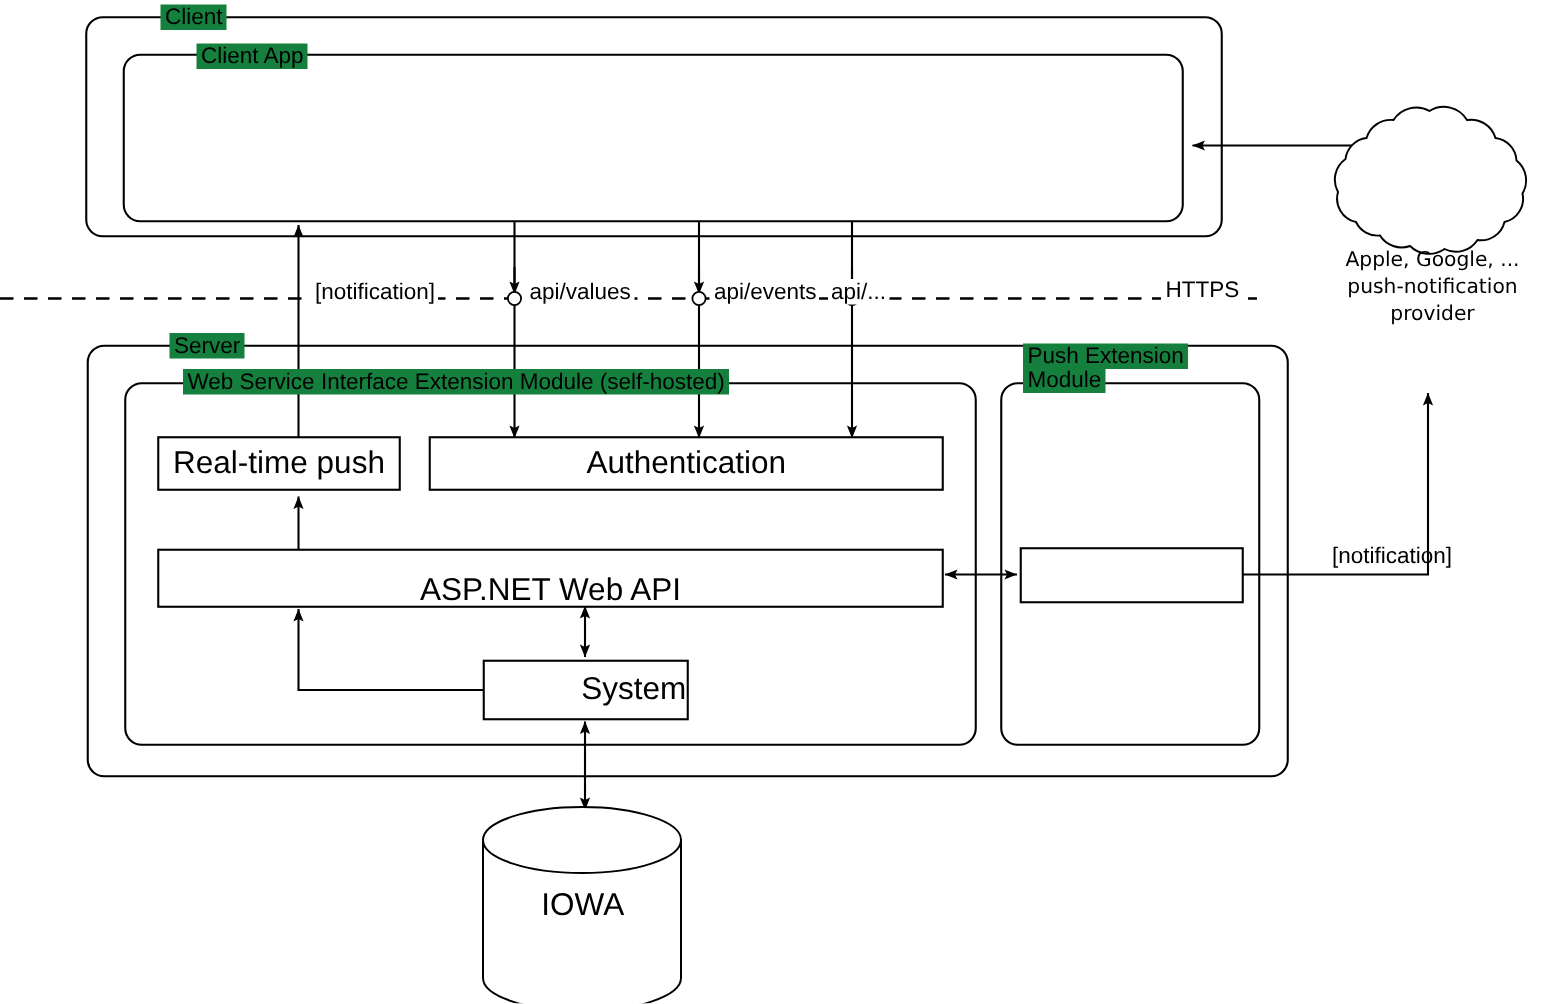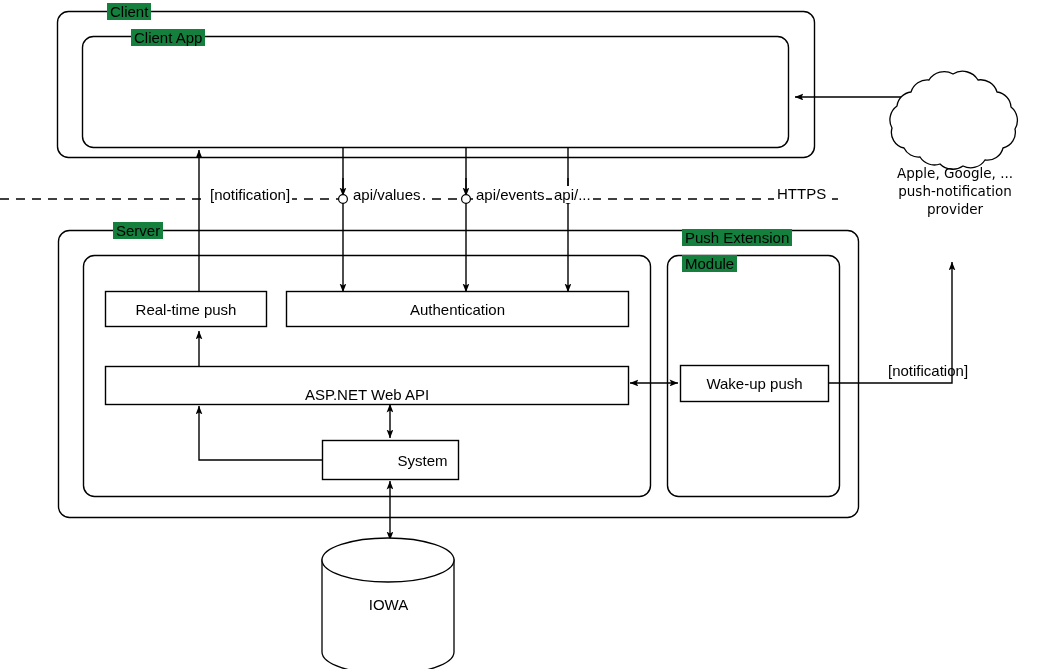--- a/index.html
+++ b/index.html
@@ -37,21 +37,21 @@
     font-size: 13.5px;
     text-align: center;
     line-height: 1.35;
   }
   .boxtext {
     position: absolute;
     display: flex;
     align-items: center;
     justify-content: center;
     font-family: "Liberation Sans", sans-serif;
-    font-size: 15px;
+    font-size: 21px;
     color: #000000;
     pointer-events: none;
   }
 </style>
 </head>
 <body>
 
 <div id="canvas">
 
   <svg width="1041" height="669">
@@ -134,36 +134,36 @@
     <g>
       <path d="M322,560 L322,652 A66,22 0 0 0 454,652 L454,560 Z" fill="#ffffff" stroke="#000000" stroke-width="1.3"></path>
       <ellipse cx="388" cy="560" rx="66" ry="22" fill="#ffffff" stroke="#000000" stroke-width="1.3"></ellipse>
     </g>
   </svg>
 
   <div class="lbl container-title" style="left:107px; top:3px;">Client</div>
   <div class="lbl container-title" style="left:131px; top:29px;">Client App</div>
 
   <div class="lbl container-title" style="left:113px; top:222px;text-align:right;">Server</div>
+  <div class="lbl container-title" style="left:122px; top:246px;">Web Service Interface Extension Module (self-hosted)</div>
 
   <div class="lbl container-title" style="left:682px; top:229px;">Push Extension</div>
-  <div class="lbl container-title" style="left:682px; top:255px;">Module</div>
+  <div class="lbl container-title" style="left:682px; top:245px;">Module</div>
 
   <div class="lbl" style="left:208px; top:186px; background:#ffffff; padding:0 2px;">[notification]</div>
   <div class="lbl" style="left:351px; top:186px; background:#ffffff; padding:0 2px;text-align:right;">api/values</div>
   <div class="lbl" style="left:474px; top:186px; background:#ffffff; padding:0 2px;">api/events</div>
   <div class="lbl" style="left:552px; top:186px; background:#ffffff; padding:0 2px;">api/...</div>
 
   <div class="lbl" style="left:774px; top:185px; background:#ffffff; padding:0 3px;">HTTPS</div>
 
   <div class="boxtext" style="left:105px; top:291px; width:162px; height:36px;">Real-time push</div>
   <div class="boxtext" style="left:286px; top:291px; width:343px; height:36px;">Authentication</div>
   <div class="boxtext" style="left:105px; top:366px; width:524px; height:56px;">ASP.NET Web API</div>
   <div class="boxtext" style="left:322px; top:440px; width:137px; height:40px;padding-left:32px;">System</div>
-  <div class="boxtext" style="left:680px; top:365px; width:149px; height:37px;">Wake-up push</div>
 
   <div class="lbl cloudtext" style="left:880px; top:164px; width:150px;text-align:center;">
     <div>Apple, Google, ...</div>
     <div>push-notification</div>
     <div>provider</div>
   </div>
 
   <div class="lbl" style="left:888px; top:362px;">[notification]</div>
 
   <div class="boxtext" style="left:322px; top:592px; width:133px; height:24px;">IOWA</div>

